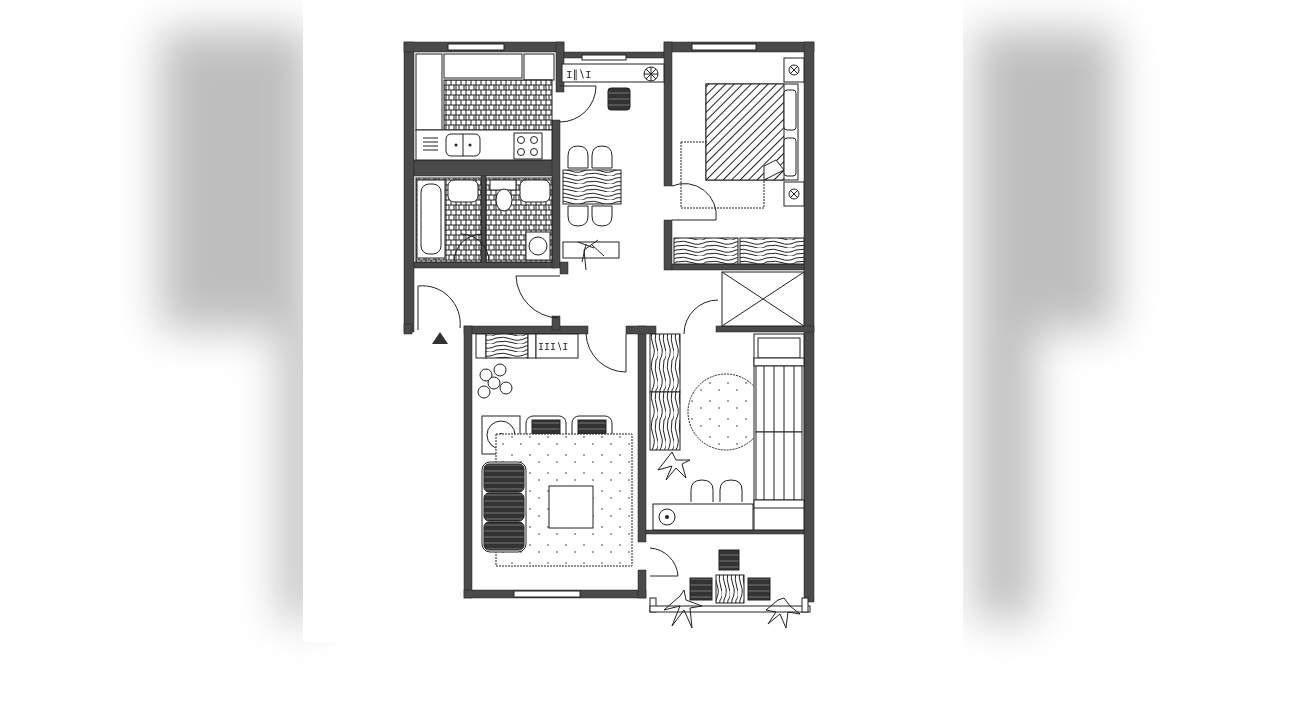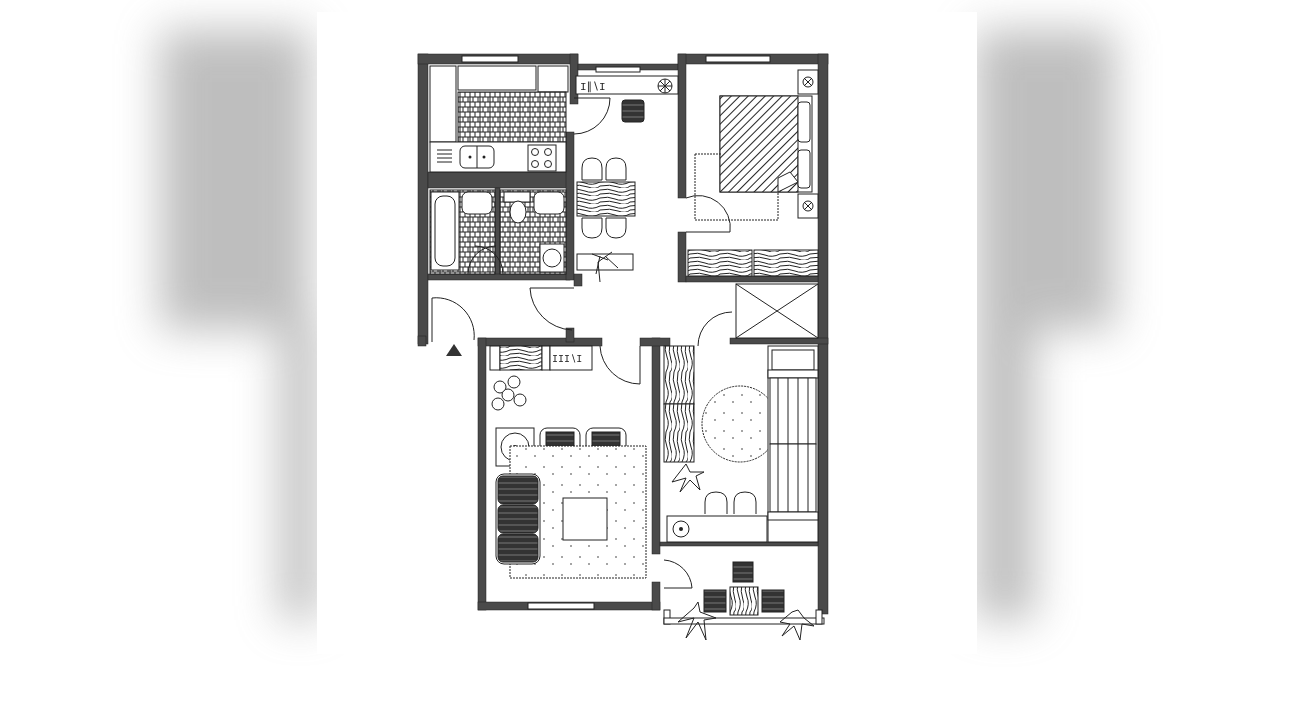--- a/index.html
+++ b/index.html
@@ -1,21 +1,21 @@
 <!DOCTYPE html>
 <html><head>
 <meta charset="utf-8">
 <style>
   html,body{margin:0;padding:0;background:#ffffff;}
   body{width:1295px;height:728px;position:relative;overflow:hidden;font-family:"Liberation Sans",sans-serif;}
   .blur-bg{position:absolute;top:0;height:728px;filter:blur(22px);opacity:.55;}
   .blur-left{left:120px;width:200px;}
   .blur-right{left:975px;width:200px;}
   .blur-block{position:absolute;background:#8a8a8a;}
-  .panel{position:absolute;left:317px;top:0;width:660px;height:642px;background:#ffffff;margin-top:12px;}
+  .panel{position:absolute;left:303px;top:0;width:660px;height:642px;background:#ffffff;}
   .plan{position:absolute;left:0;top:0;}
 </style>
 </head>
 <body>
 
 <div class="blur-bg blur-left">
   <div class="blur-block" style="left:40px;top:30px;width:150px;height:300px;"></div>
   <div class="blur-block" style="left:160px;top:320px;width:40px;height:300px;"></div>
 </div>
 <div class="blur-bg blur-right">

